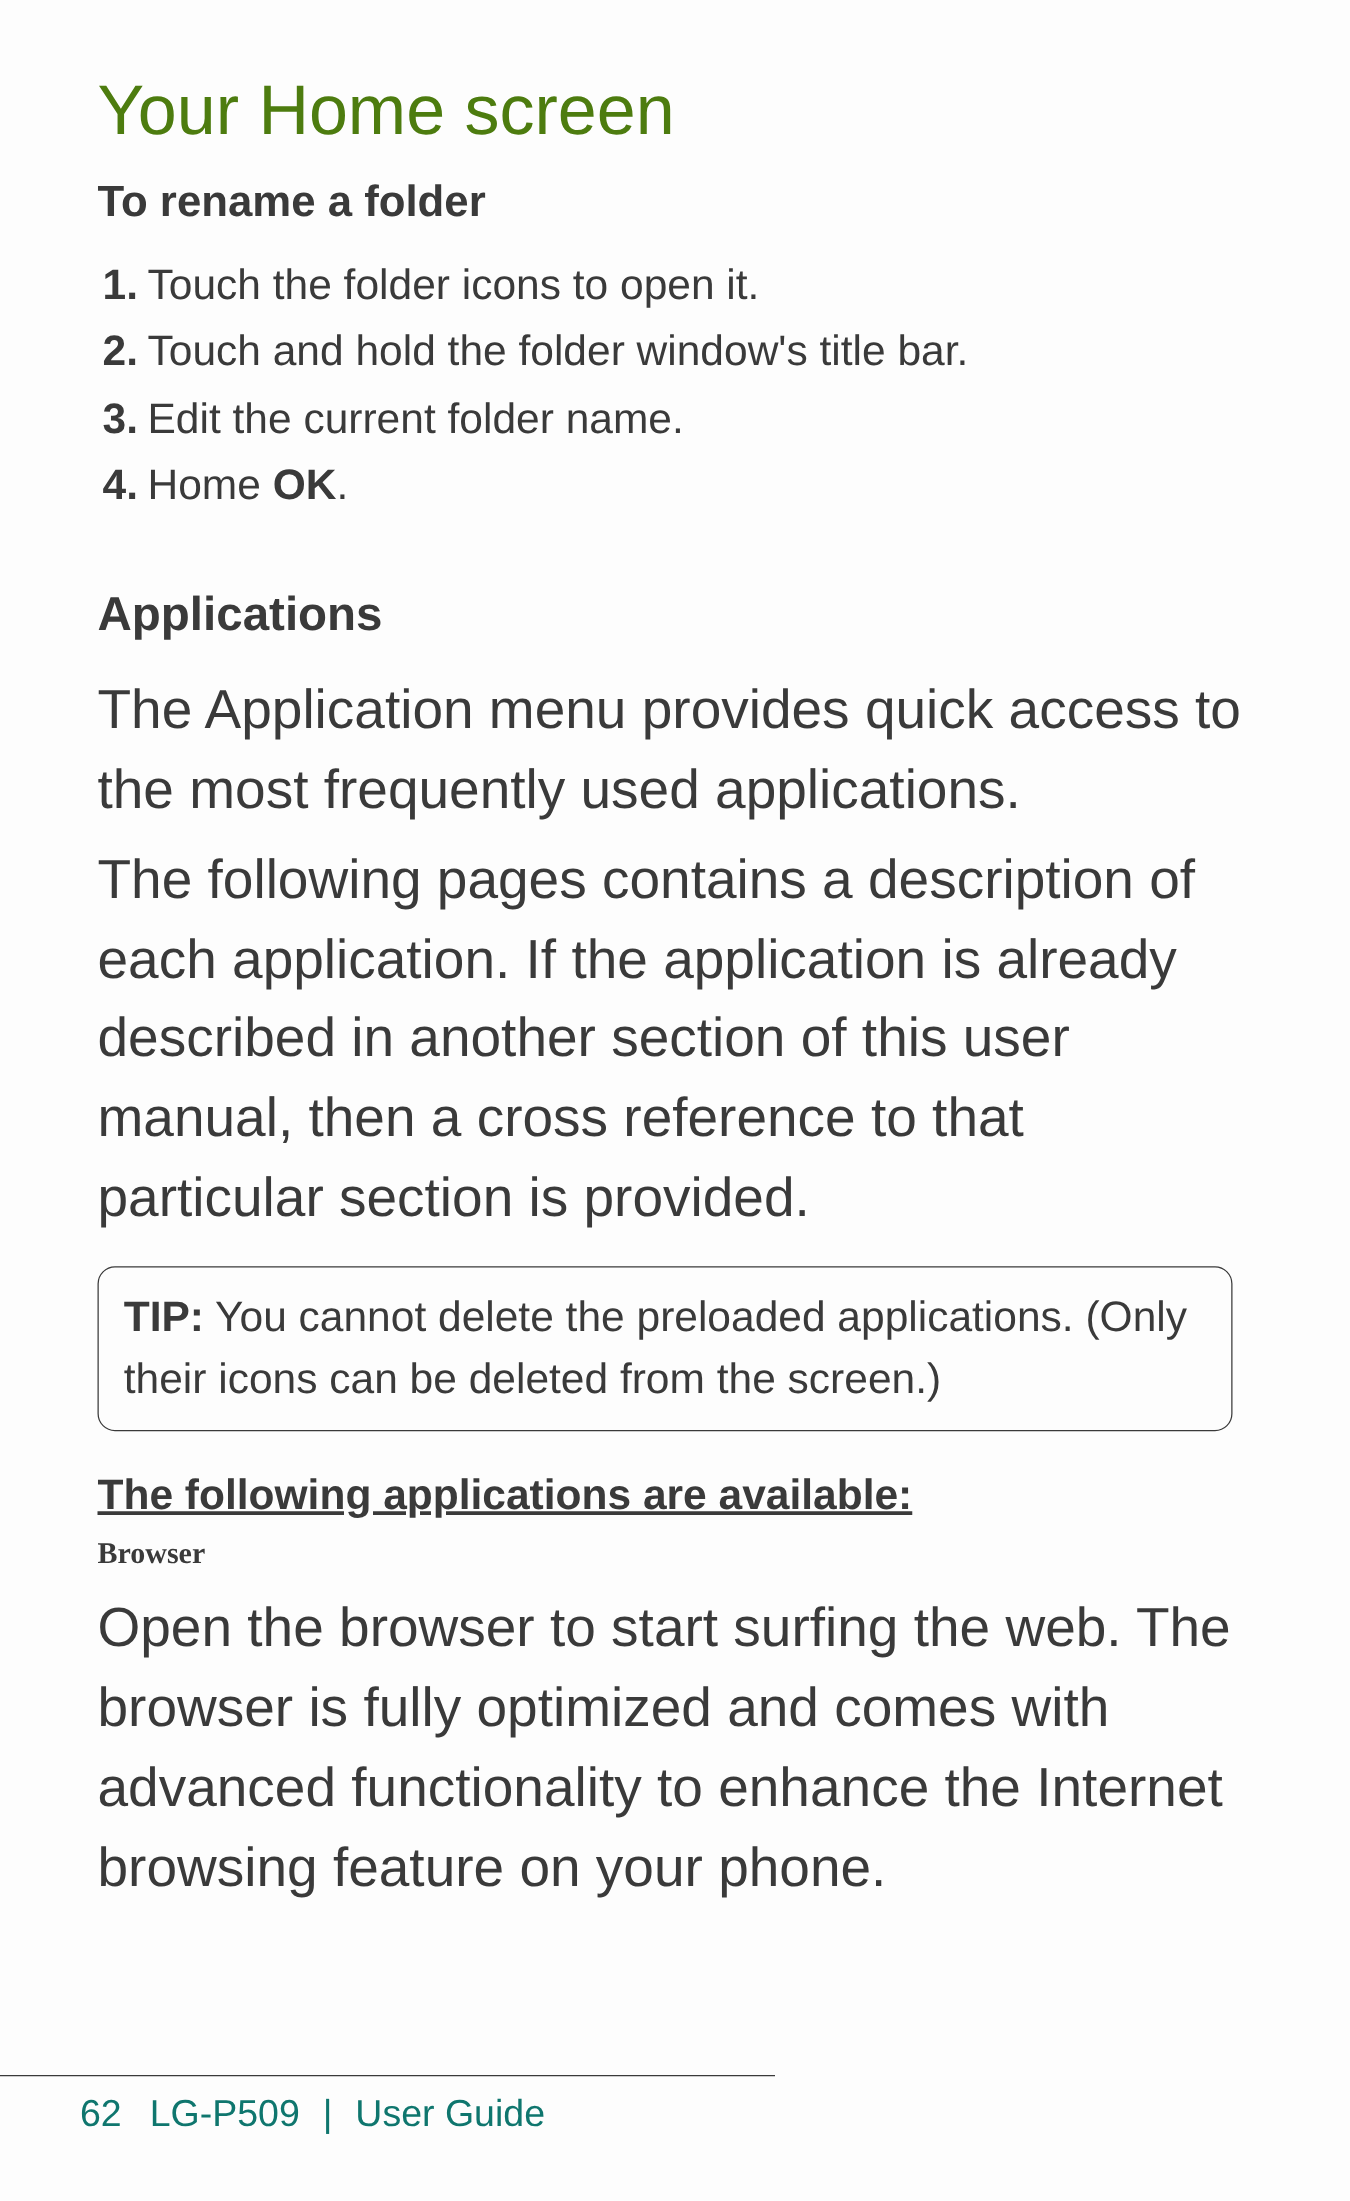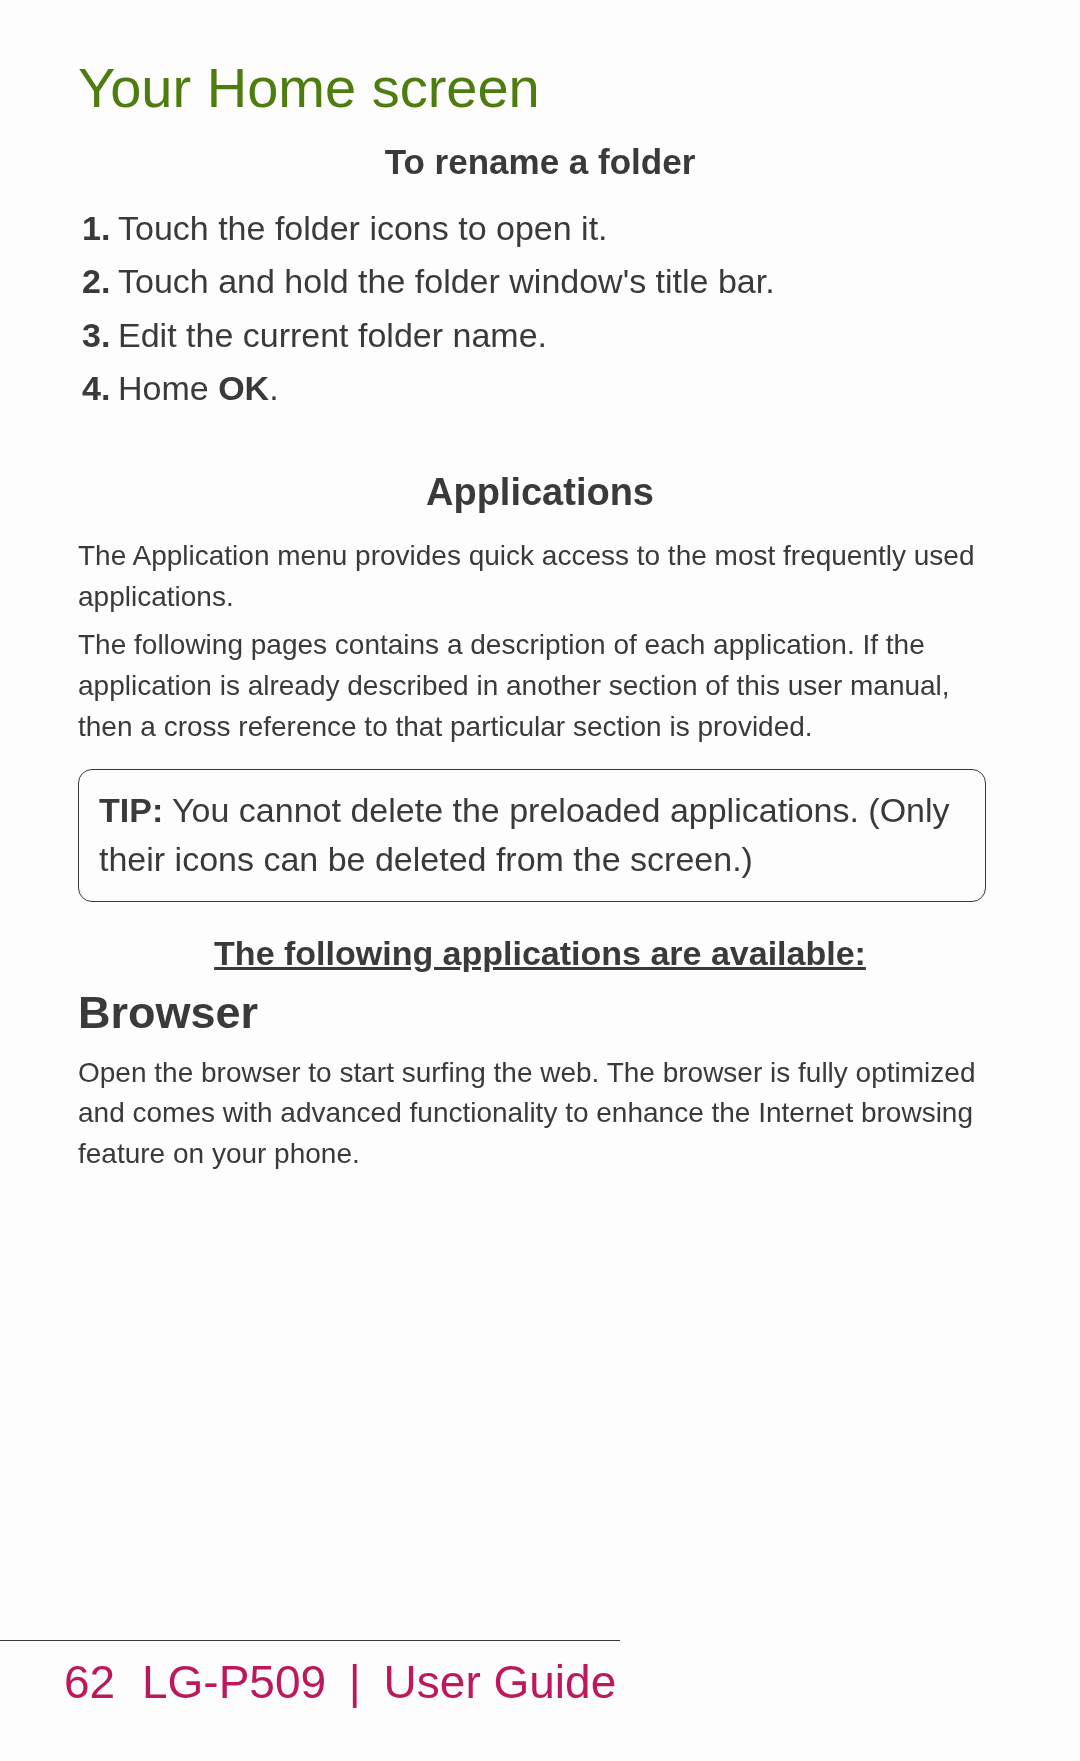--- a/index.html
+++ b/index.html
@@ -21,36 +21,36 @@
       font-size: 56px;
       font-weight: 300;
       margin: 0 0 22px 0;
       color: #4d7c0f;
     }
     .subheading {
       font-size: 35px;
       font-weight: 600;
       margin: 0 0 22px 0;
       color: #3a3a3a;
-      text-align: center;
     }
     .subheading.applications {
       margin-top: 58px;
       font-size: 38px;
     }
     .subheading.apps-available {
       margin-top: 32px;
       margin-bottom: 14px;
       font-size: 34px;
       text-decoration: underline;
     }
     .app-name {
-      font-size: 45px;
+      font-size: 24px;
       font-weight: 600;
       margin: 0 0 14px 0;
+      font-family: Liberation Serif, serif;
     }
     ol.steps {
       list-style: none;
       counter-reset: step;
       margin: 0;
       padding: 0 0 0 4px;
     }
     ol.steps li {
       counter-increment: step;
       font-size: 34px;
@@ -61,21 +61,21 @@
       font-weight: 300;
     }
     ol.steps li::before {
       content: counter(step) ".";
       position: absolute;
       left: 0;
       top: 0;
       font-weight: 600;
     }
     .body-text {
-      font-size: 28px;
+      font-size: 44px;
       line-height: 1.45;
       margin: 0 0 8px 0;
       font-weight: 300;
     }
     .bold-inline {
       font-weight: 600;
       text-align: right;
     }
     .tip-box {
       border: 1.8px solid #3a3a3a;
@@ -95,23 +95,23 @@
       bottom: 52px;
       width: 620px;
     }
     .footer-rule {
       border: none;
       border-top: 1.5px solid #3a3a3a;
       margin: 0 0 14px 0;
       width: 100%;
     }
     .footer-text {
-      font-size: 46px;
+      font-size: 30px;
       font-weight: 300;
-      color: #be185d;
+      color: #0f766e;
       padding-left: 64px;
     }
     .footer-page {
       display: inline-block;
       margin-right: 14px;
     }
     .footer-sep {
       margin: 0 10px;
     }
   </style>

